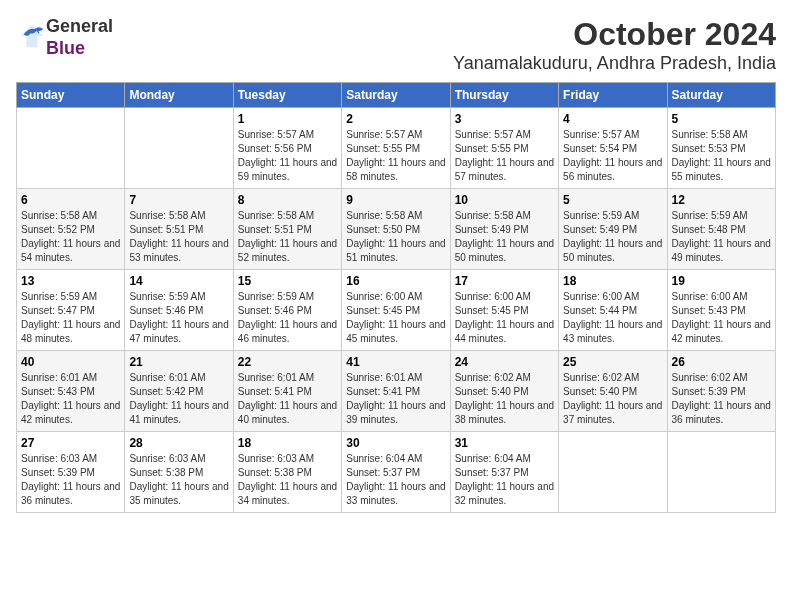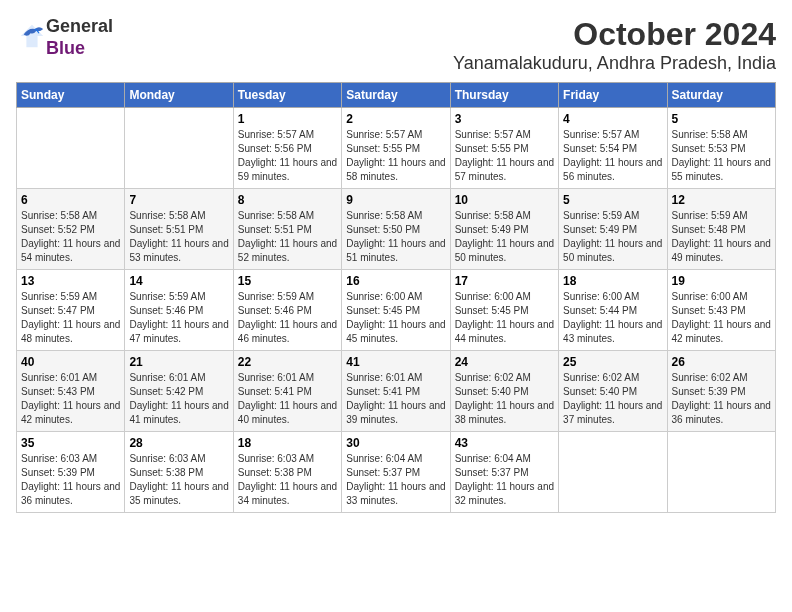--- a/index.html
+++ b/index.html
@@ -285,21 +285,21 @@
         </td>
         <td>
           <span class="day-number">26</span>
           <div class="day-info" style="white-space: pre-line;">Sunrise: 6:02 AM
 Sunset: 5:39 PM
 Daylight: 11 hours and 36 minutes.</div>
         </td>
       </tr>
       <tr>
         <td>
-          <span class="day-number">35</span>
+          <span class="day-number">27</span>
           <div class="day-info" style="white-space: pre-line;">Sunrise: 6:03 AM
 Sunset: 5:39 PM
 Daylight: 11 hours and 36 minutes.</div>
         </td>
         <td>
           <span class="day-number">28</span>
           <div class="day-info" style="white-space: pre-line;">Sunrise: 6:03 AM
 Sunset: 5:38 PM
 Daylight: 11 hours and 35 minutes.</div>
         </td>
@@ -309,21 +309,21 @@
 Sunset: 5:38 PM
 Daylight: 11 hours and 34 minutes.</div>
         </td>
         <td>
           <span class="day-number">30</span>
           <div class="day-info" style="white-space: pre-line;">Sunrise: 6:04 AM
 Sunset: 5:37 PM
 Daylight: 11 hours and 33 minutes.</div>
         </td>
         <td>
-          <span class="day-number">43</span>
+          <span class="day-number">31</span>
           <div class="day-info" style="white-space: pre-line;">Sunrise: 6:04 AM
 Sunset: 5:37 PM
 Daylight: 11 hours and 32 minutes.</div>
         </td>
         <td class="empty-cell"></td>
         <td class="empty-cell"></td>
       </tr>
     </tbody>
 </table>
 

